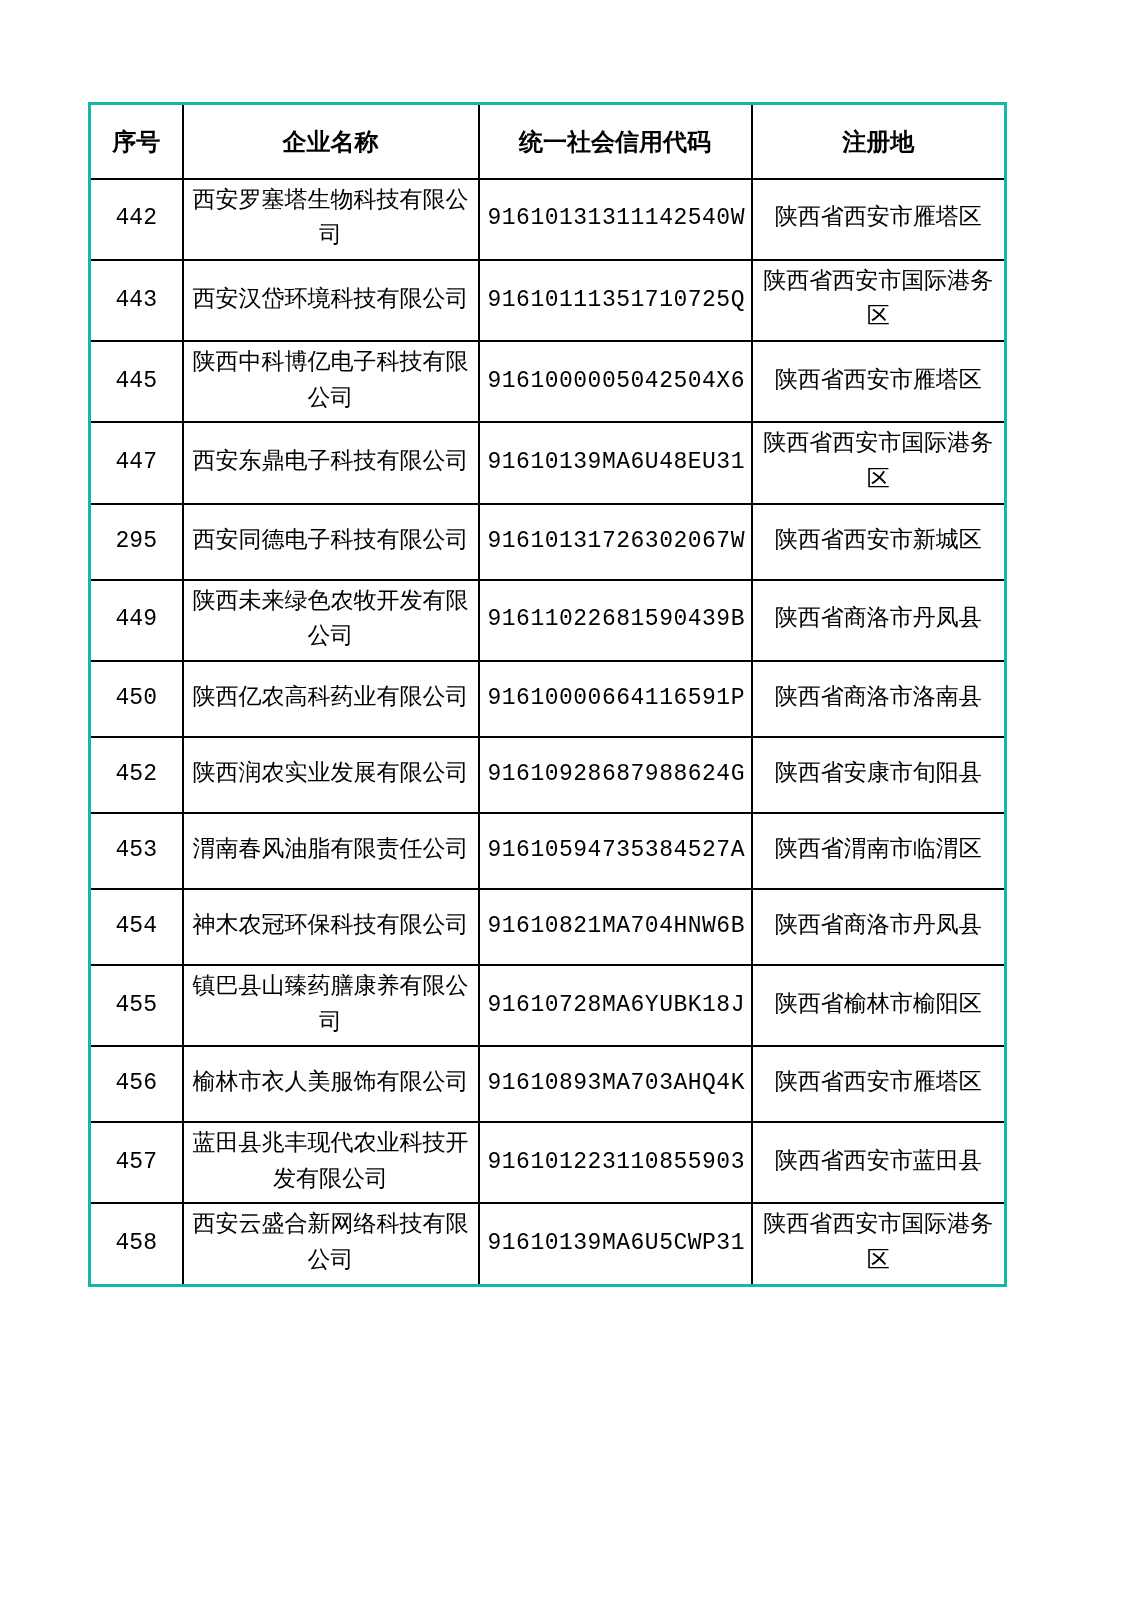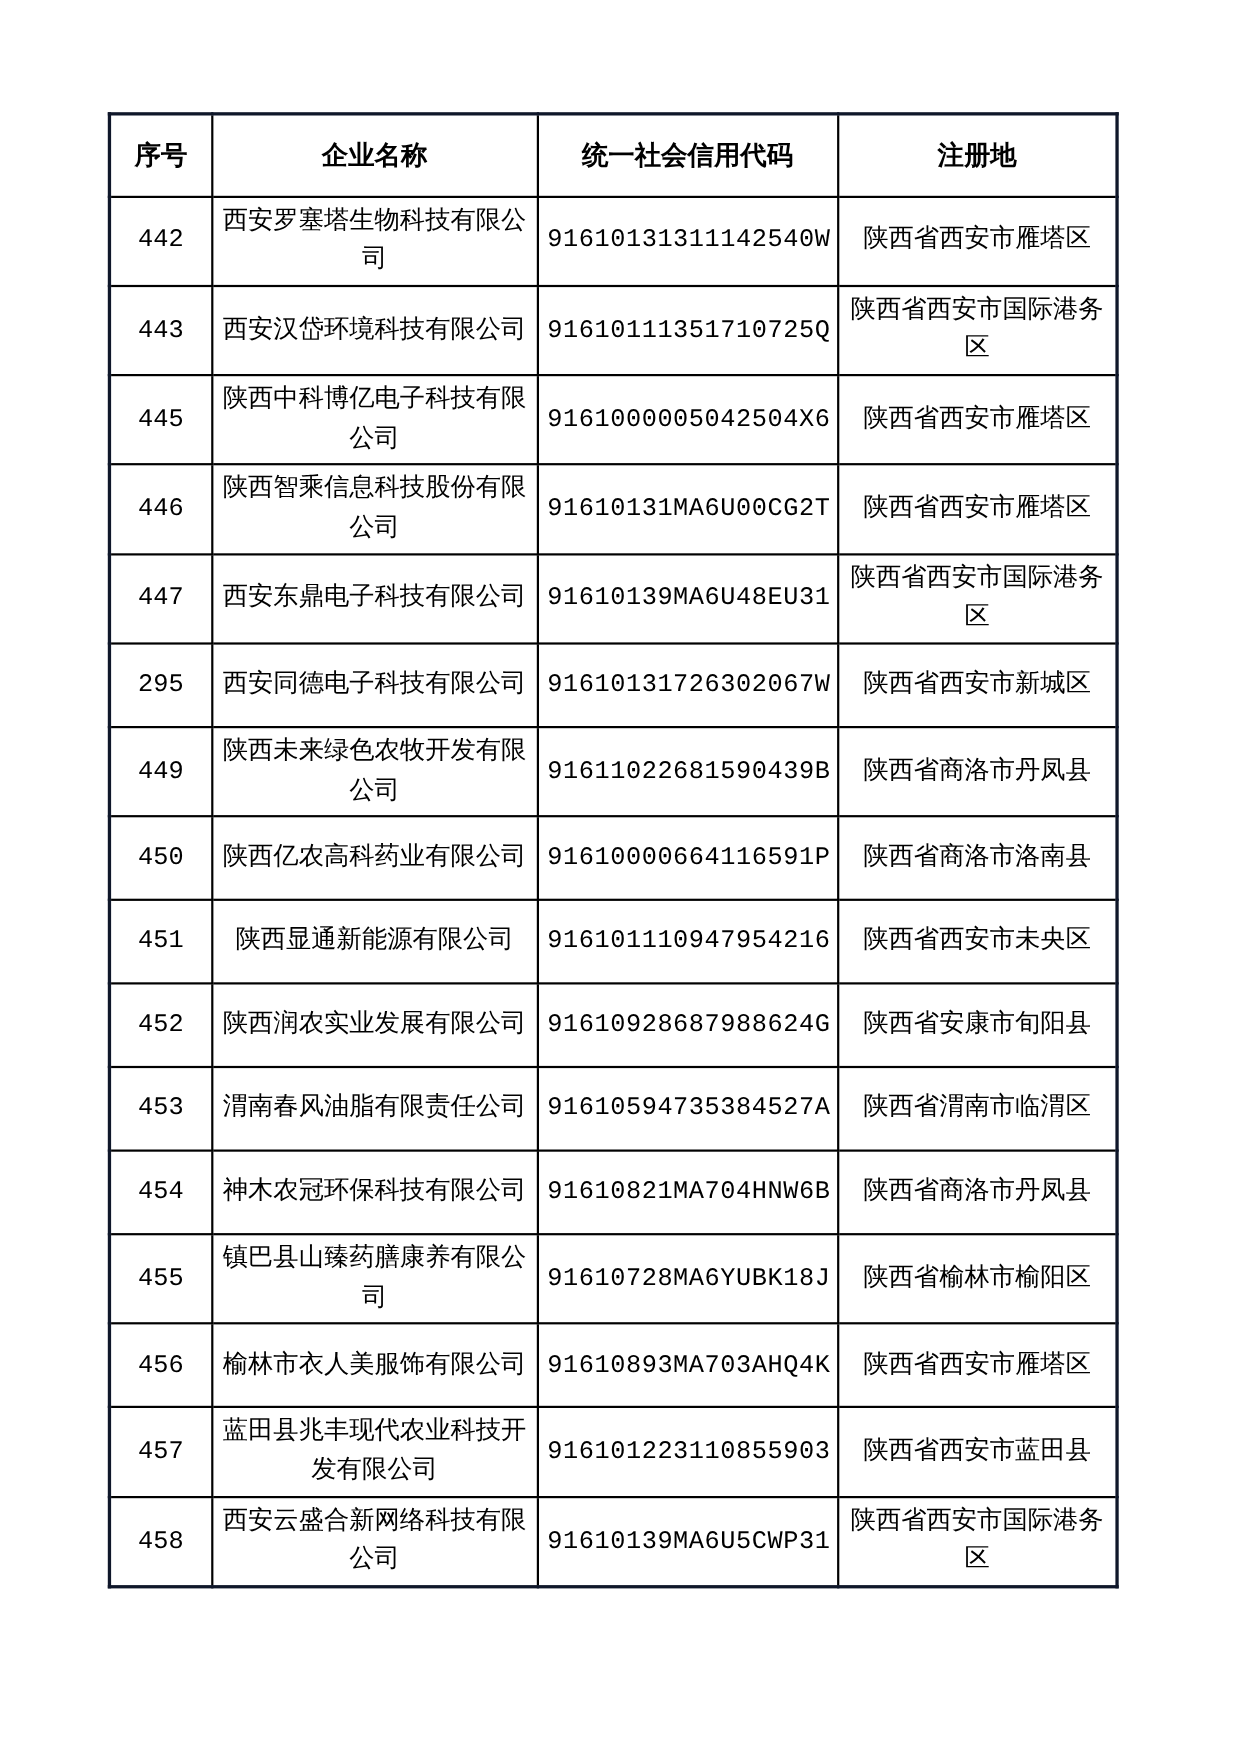--- a/index.html
+++ b/index.html
@@ -15,26 +15,26 @@
   }
   .page {
     position: relative;
     width: 1131px;
     height: 1600px;
     background: #ffffff;
     overflow: hidden;
   }
   table.company-table {
     position: absolute;
-    left: 98px;
+    left: 88px;
     top: 102px;
     width: 916px;
     border-collapse: collapse;
     table-layout: fixed;
-    border: 3px solid #0f172a;
+    border: 3px solid #14b8a6;
   }
   .company-table th,
   .company-table td {
     border: 2px solid #000000;
     text-align: center;
     vertical-align: middle;
     padding: 4px 8px;
     font-size: 23px;
     line-height: 1.55;
     overflow: hidden;
@@ -93,26 +93,20 @@
     <td class="col-code">91610111351710725Q</td>
     <td class="col-loc">陕西省西安市国际港务区</td>
   </tr>
         <tr class="data-row">
     <td class="col-no">445</td>
     <td class="col-name">陕西中科博亿电子科技有限公司</td>
     <td class="col-code">9161000005042504X6</td>
     <td class="col-loc">陕西省西安市雁塔区</td>
   </tr>
         <tr class="data-row">
-    <td class="col-no">446</td>
-    <td class="col-name">陕西智乘信息科技股份有限公司</td>
-    <td class="col-code">91610131MA6U00CG2T</td>
-    <td class="col-loc">陕西省西安市雁塔区</td>
-  </tr>
-        <tr class="data-row">
     <td class="col-no">447</td>
     <td class="col-name">西安东鼎电子科技有限公司</td>
     <td class="col-code">91610139MA6U48EU31</td>
     <td class="col-loc">陕西省西安市国际港务区</td>
   </tr>
         <tr class="data-row">
     <td class="col-no">295</td>
     <td class="col-name">西安同德电子科技有限公司</td>
     <td class="col-code">91610131726302067W</td>
     <td class="col-loc">陕西省西安市新城区</td>
@@ -121,26 +115,20 @@
     <td class="col-no">449</td>
     <td class="col-name">陕西未来绿色农牧开发有限公司</td>
     <td class="col-code">91611022681590439B</td>
     <td class="col-loc">陕西省商洛市丹凤县</td>
   </tr>
         <tr class="data-row">
     <td class="col-no">450</td>
     <td class="col-name">陕西亿农高科药业有限公司</td>
     <td class="col-code">91610000664116591P</td>
     <td class="col-loc">陕西省商洛市洛南县</td>
-  </tr>
-        <tr class="data-row">
-    <td class="col-no">451</td>
-    <td class="col-name">陕西显通新能源有限公司</td>
-    <td class="col-code">916101110947954216</td>
-    <td class="col-loc">陕西省西安市未央区</td>
   </tr>
         <tr class="data-row">
     <td class="col-no">452</td>
     <td class="col-name">陕西润农实业发展有限公司</td>
     <td class="col-code">91610928687988624G</td>
     <td class="col-loc">陕西省安康市旬阳县</td>
   </tr>
         <tr class="data-row">
     <td class="col-no">453</td>
     <td class="col-name">渭南春风油脂有限责任公司</td>

